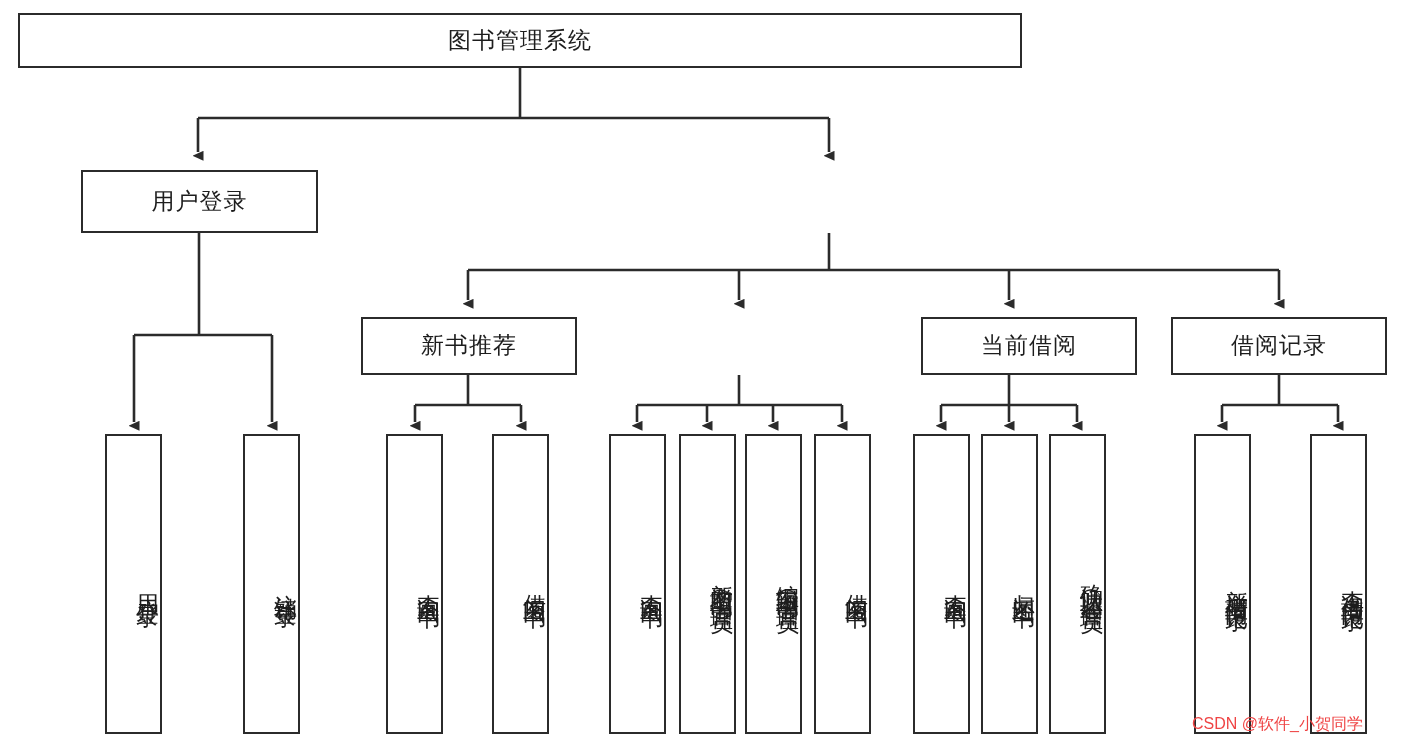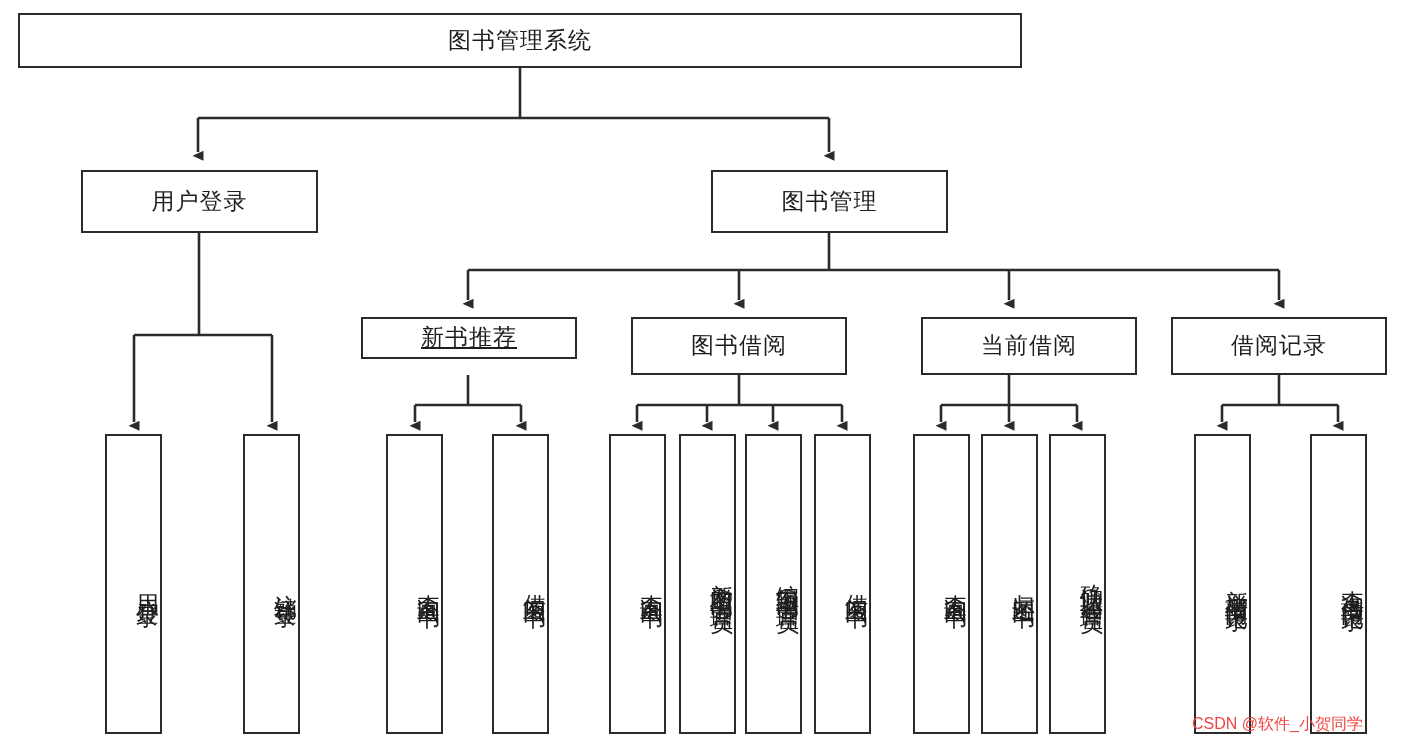--- a/index.html
+++ b/index.html
@@ -124,29 +124,23 @@
     </g>
   </svg>
 
   <div class="node node-h" style="left:18px; top:13px; width:1004px; height:55px;">
     <span>图书管理系统</span>
   </div>
 
   <div class="node node-h" style="left:81px; top:170px; width:237px; height:63px;">
     <span>用户登录</span>
   </div>
-  <div class="node node-h" style="left:711px; top:170px; width:237px; height:63px;">
-    <span>图书管理</span>
-  </div>
 
-  <div class="node node-h" style="left:361px; top:317px; width:216px; height:42px;text-decoration:underline;">
+  <div class="node node-h" style="left:361px; top:317px; width:216px; height:58px;">
     <span>新书推荐</span>
-  </div>
-  <div class="node node-h" style="left:631px; top:317px; width:216px; height:58px;">
-    <span>图书借阅</span>
   </div>
   <div class="node node-h" style="left:901px; top:317px; width:216px; height:58px;margin-left:20px;">
     <span>当前借阅</span>
   </div>
   <div class="node node-h" style="left:1171px; top:317px; width:216px; height:58px;">
     <span>借阅记录</span>
   </div>
 
   <div class="node node-v" style="left:105px; top:434px; width:57px; height:300px;">
     <span class="vtext">用户登录</span>

